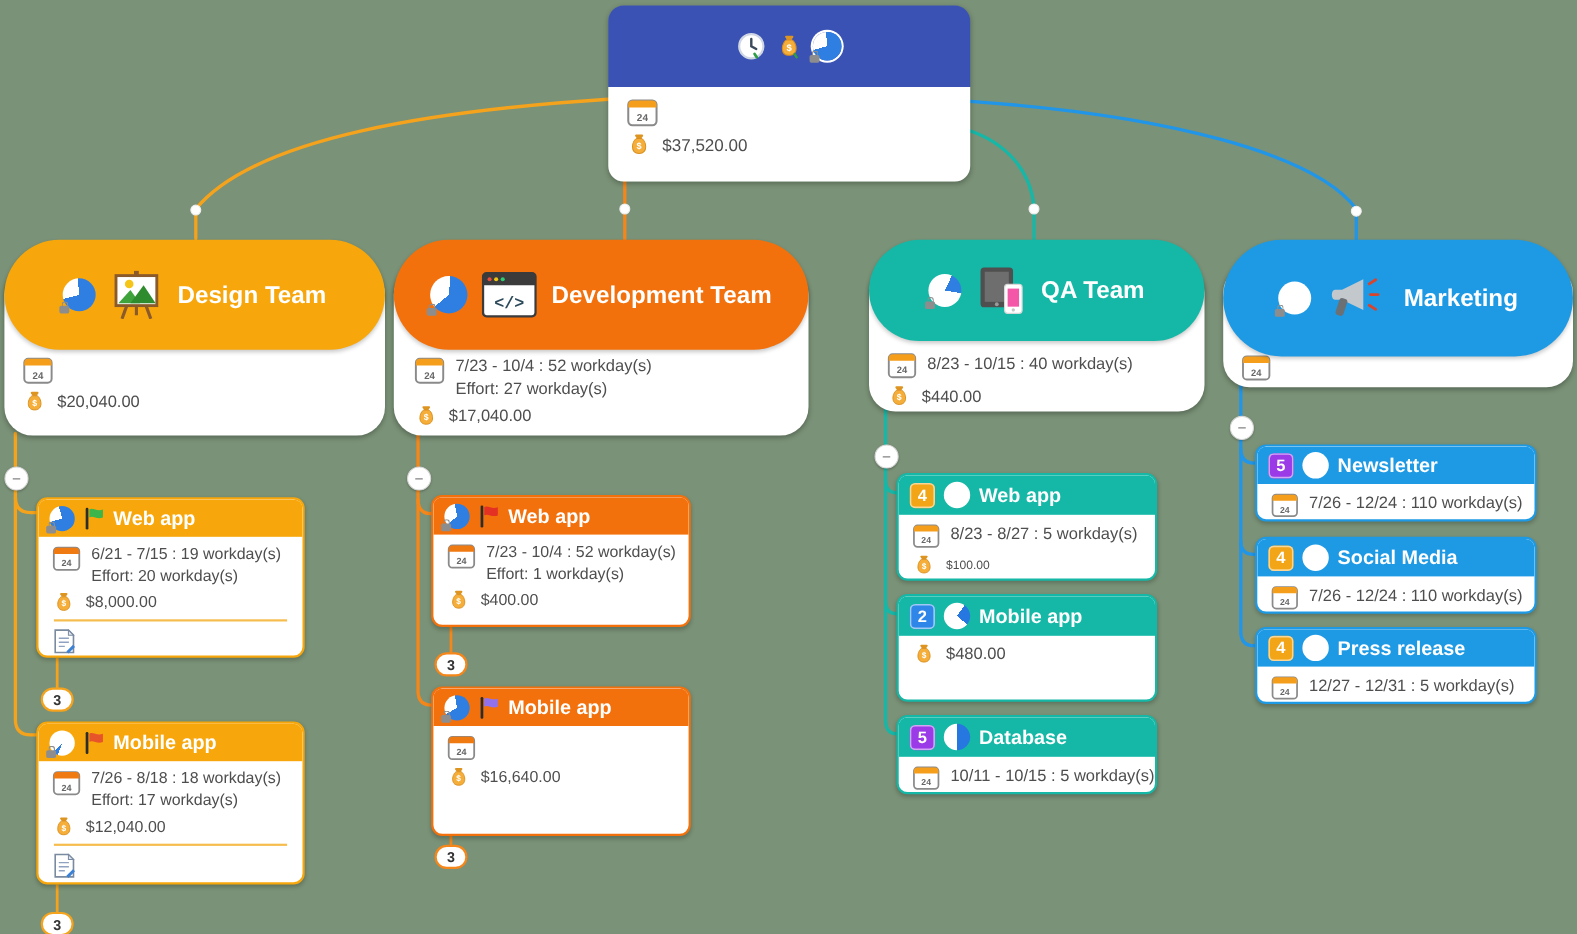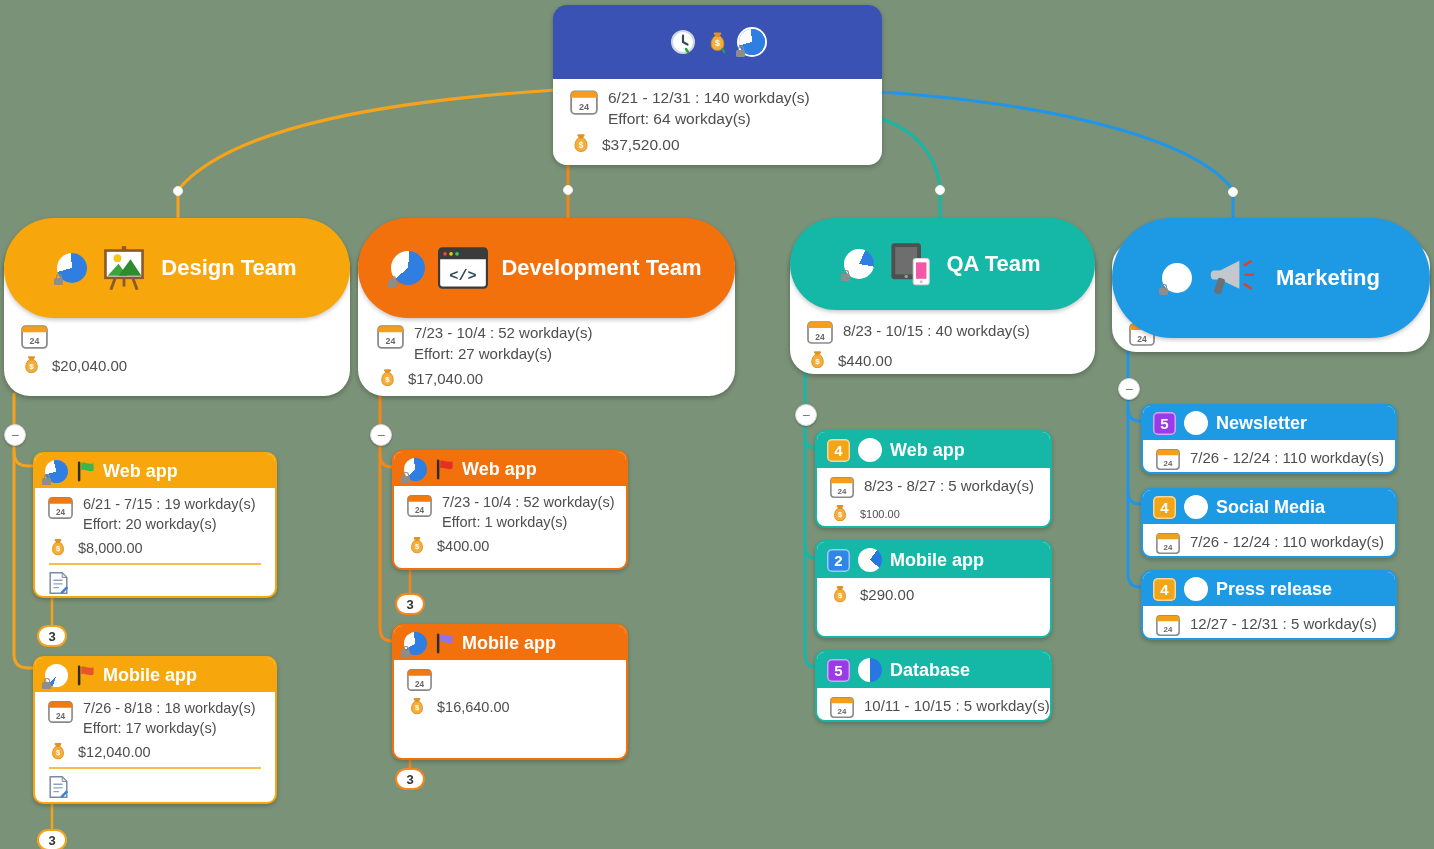--- a/index.html
+++ b/index.html
@@ -113,24 +113,20 @@
     </div>
     <div class="root-body">
       <div class="drow">
         <span class="icn">
           <svg width="30" height="30" viewBox="0 0 28 28">
               <rect x="2" y="4" width="24" height="21" rx="3.5" fill="#fff" stroke="#8a8a8a" stroke-width="1.7"></rect>
               <path d="M5.5 4h17A3.5 3.5 0 0 1 26 7.5V10H2V7.5A3.5 3.5 0 0 1 5.5 4z" fill="#F59E1B"></path>
               <text x="14" y="21.5" font-size="8.5" fill="#666" text-anchor="middle" font-weight="bold" font-family="Liberation Sans,sans-serif">24</text>
             </svg>
         </span>
-        <div class="dcol">
-          <span class="dtext" style="font-size:15.5px">6/21 - 12/31 : 140 workday(s)</span>
-          <span class="dtext" style="font-size:15.5px">Effort: 64 workday(s)</span>
-        </div>
       </div>
       <div class="drow money-row">
         <span class="icn">
           <svg width="24" height="24" viewBox="0 0 26 26">
               <path d="M10 2.5h6a1 1 0 0 1 .8 1.6L15 6.5h-4L9.2 4.1A1 1 0 0 1 10 2.5z" fill="#DE9420"></path>
               <path d="M10.5 6.5h5c4.5 2 7 14.6-2.5 14.6S6 8.5 10.5 6.5z" fill="#F5AE39" stroke="#D98E1F"></path>
               <text x="13" y="16.8" text-anchor="middle" font-size="9" font-weight="bold" fill="#fff" font-family="Liberation Sans,sans-serif">$</text>
             </svg>
         </span>
         <span class="dtext" style="font-size:15.5px">$37,520.00</span>
@@ -270,21 +266,21 @@
       <div class="drow">
         <span class="icn">
           <svg width="28" height="28" viewBox="0 0 28 28">
               <rect x="2" y="4" width="24" height="21" rx="3.5" fill="#fff" stroke="#8a8a8a" stroke-width="1.7"></rect>
               <path d="M5.5 4h17A3.5 3.5 0 0 1 26 7.5V10H2V7.5A3.5 3.5 0 0 1 5.5 4z" fill="#F59E1B"></path>
               <text x="14" y="21.5" font-size="8.5" fill="#666" text-anchor="middle" font-weight="bold" font-family="Liberation Sans,sans-serif">24</text>
             </svg>
         </span>
       </div>
     </div>
-    <div class="team-capsule" style="height:120px;background:#1e9ae5">
+    <div class="team-capsule" style="height:106px;background:#1e9ae5">
       <span class="pie" style="width:30px;height:30px;background:#ffffff">
           <i class="lock"></i>
         </span>
       <span class="icn">
         <svg width="58" height="44" viewBox="0 0 54 40">
             <path d="M8 13 C4.5 13 4.5 21.5 8 21.5 L14 21.5 L32 30 L32 4 L14 13 Z" fill="#C3C8CD"></path>
             <rect x="10" y="20" width="7" height="15" rx="2.5" transform="rotate(18 13.5 27.5)" fill="#6b7075"></rect>
             <g stroke="#D9442B" stroke-width="2.4" stroke-linecap="round">
               <path d="M37 8 l5.5 -3.5"></path>
               <path d="M38 17 h6.5"></path>
@@ -508,21 +504,21 @@
     </div>
     <div class="task-body">
       <div class="drow money-row">
         <span class="icn">
           <svg width="22" height="22" viewBox="0 0 26 26">
               <path d="M10 2.5h6a1 1 0 0 1 .8 1.6L15 6.5h-4L9.2 4.1A1 1 0 0 1 10 2.5z" fill="#DE9420"></path>
               <path d="M10.5 6.5h5c4.5 2 7 14.6-2.5 14.6S6 8.5 10.5 6.5z" fill="#F5AE39" stroke="#D98E1F"></path>
               <text x="13" y="16.8" text-anchor="middle" font-size="9" font-weight="bold" fill="#fff" font-family="Liberation Sans,sans-serif">$</text>
             </svg>
         </span>
-        <span class="dtext" style="font-size:15px">$290.00</span>
+        <span class="dtext" style="font-size:15px">$480.00</span>
       </div>
     </div>
   </div>
 
   <div class="task" style="left:815px;top:650px;width:237px;height:72px;border-color:#15b8a6">
     <div class="task-header" style="background:#15b8a6;height:36px">
       <span class="prio" style="background:#9b3be8">5</span>
       <span class="pie" style="width:24px;height:24px;background:linear-gradient(90deg,#ffffff 0 50%,#2678e0 50% 100%)"></span>
       <span class="task-title">Database</span>
     </div>

